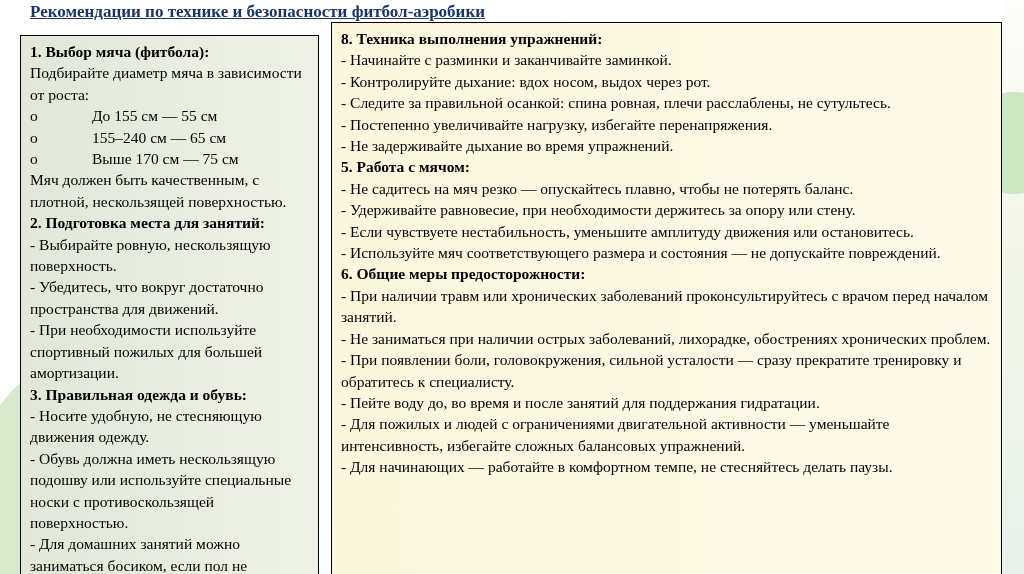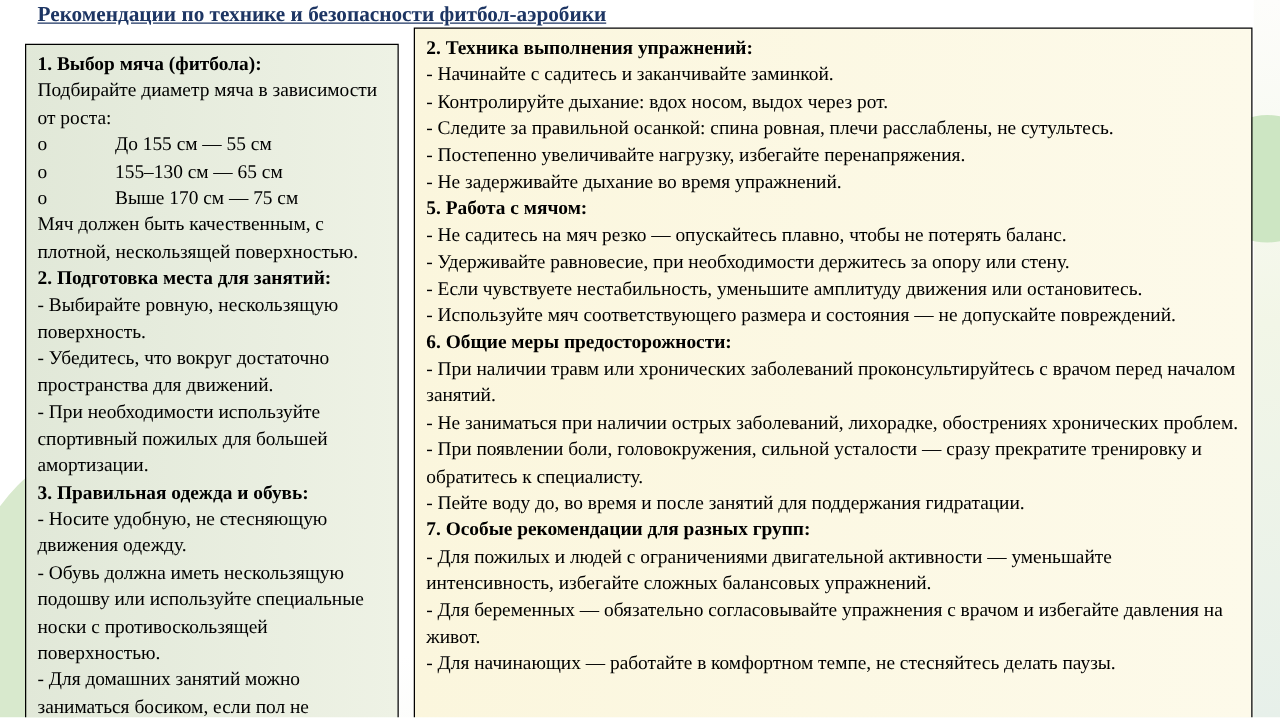--- a/index.html
+++ b/index.html
@@ -39,49 +39,47 @@
   <div class="deco-right-strip"></div>
   <div class="deco-blob-right"></div>
   <div class="deco-blob-bottom-left"></div>
 
   <div class="title">Рекомендации по технике и безопасности фитбол-аэробики</div>
 
   <div class="panel panel-left">
     <p class="line heading">1. Выбор мяча (фитбола):</p>
     <p class="line">Подбирайте диаметр мяча в зависимости от роста:</p>
     <p class="line"><span class="marker">о</span><span>До 155 см — 55 см</span></p>
-    <p class="line"><span class="marker">о</span><span>155–130 см — 65 см</span></p>
+    <p class="line"><span class="marker">о</span><span>155–240 см — 65 см</span></p>
     <p class="line"><span class="marker">о</span><span>Выше 170 см — 75 см</span></p>
     <p class="line">Мяч должен быть качественным, с плотной, нескользящей поверхностью.</p>
     <p class="line heading">2. Подготовка места для занятий:</p>
     <p class="line">- Выбирайте ровную, нескользящую поверхность.</p>
     <p class="line">- Убедитесь, что вокруг достаточно пространства для движений.</p>
     <p class="line">- При необходимости используйте спортивный пожилых для большей амортизации.</p>
     <p class="line heading">3. Правильная одежда и обувь:</p>
     <p class="line">- Носите удобную, не стесняющую движения одежду.</p>
     <p class="line">- Обувь должна иметь нескользящую подошву или используйте специальные носки с противоскользящей поверхностью.</p>
     <p class="line">- Для домашних занятий можно заниматься босиком, если пол не скользкий.</p>
   </div>
 
   <div class="panel panel-right">
-    <p class="line heading">2. Техника выполнения упражнений:</p>
-    <p class="line">- Начинайте с садитесь и заканчивайте заминкой.</p>
+    <p class="line heading">8. Техника выполнения упражнений:</p>
+    <p class="line">- Начинайте с разминки и заканчивайте заминкой.</p>
     <p class="line">- Контролируйте дыхание: вдох носом, выдох через рот.</p>
     <p class="line">- Следите за правильной осанкой: спина ровная, плечи расслаблены, не сутультесь.</p>
     <p class="line">- Постепенно увеличивайте нагрузку, избегайте перенапряжения.</p>
     <p class="line">- Не задерживайте дыхание во время упражнений.</p>
     <p class="line heading">5. Работа с мячом:</p>
     <p class="line">- Не садитесь на мяч резко — опускайтесь плавно, чтобы не потерять баланс.</p>
     <p class="line">- Удерживайте равновесие, при необходимости держитесь за опору или стену.</p>
     <p class="line">- Если чувствуете нестабильность, уменьшите амплитуду движения или остановитесь.</p>
     <p class="line">- Используйте мяч соответствующего размера и состояния — не допускайте повреждений.</p>
     <p class="line heading">6. Общие меры предосторожности:</p>
     <p class="line">- При наличии травм или хронических заболеваний проконсультируйтесь с врачом перед началом занятий.</p>
     <p class="line">- Не заниматься при наличии острых заболеваний, лихорадке, обострениях хронических проблем.</p>
     <p class="line">- При появлении боли, головокружения, сильной усталости — сразу прекратите тренировку и обратитесь к специалисту.</p>
     <p class="line">- Пейте воду до, во время и после занятий для поддержания гидратации.</p>
-    <p class="line heading">7. Особые рекомендации для разных групп:</p>
     <p class="line">- Для пожилых и людей с ограничениями двигательной активности — уменьшайте интенсивность, избегайте сложных балансовых упражнений.</p>
-    <p class="line">- Для беременных — обязательно согласовывайте упражнения с врачом и избегайте давления на живот.</p>
     <p class="line">- Для начинающих — работайте в комфортном темпе, не стесняйтесь делать паузы.</p>
   </div>
 
 </div>
 
 </body></html>

